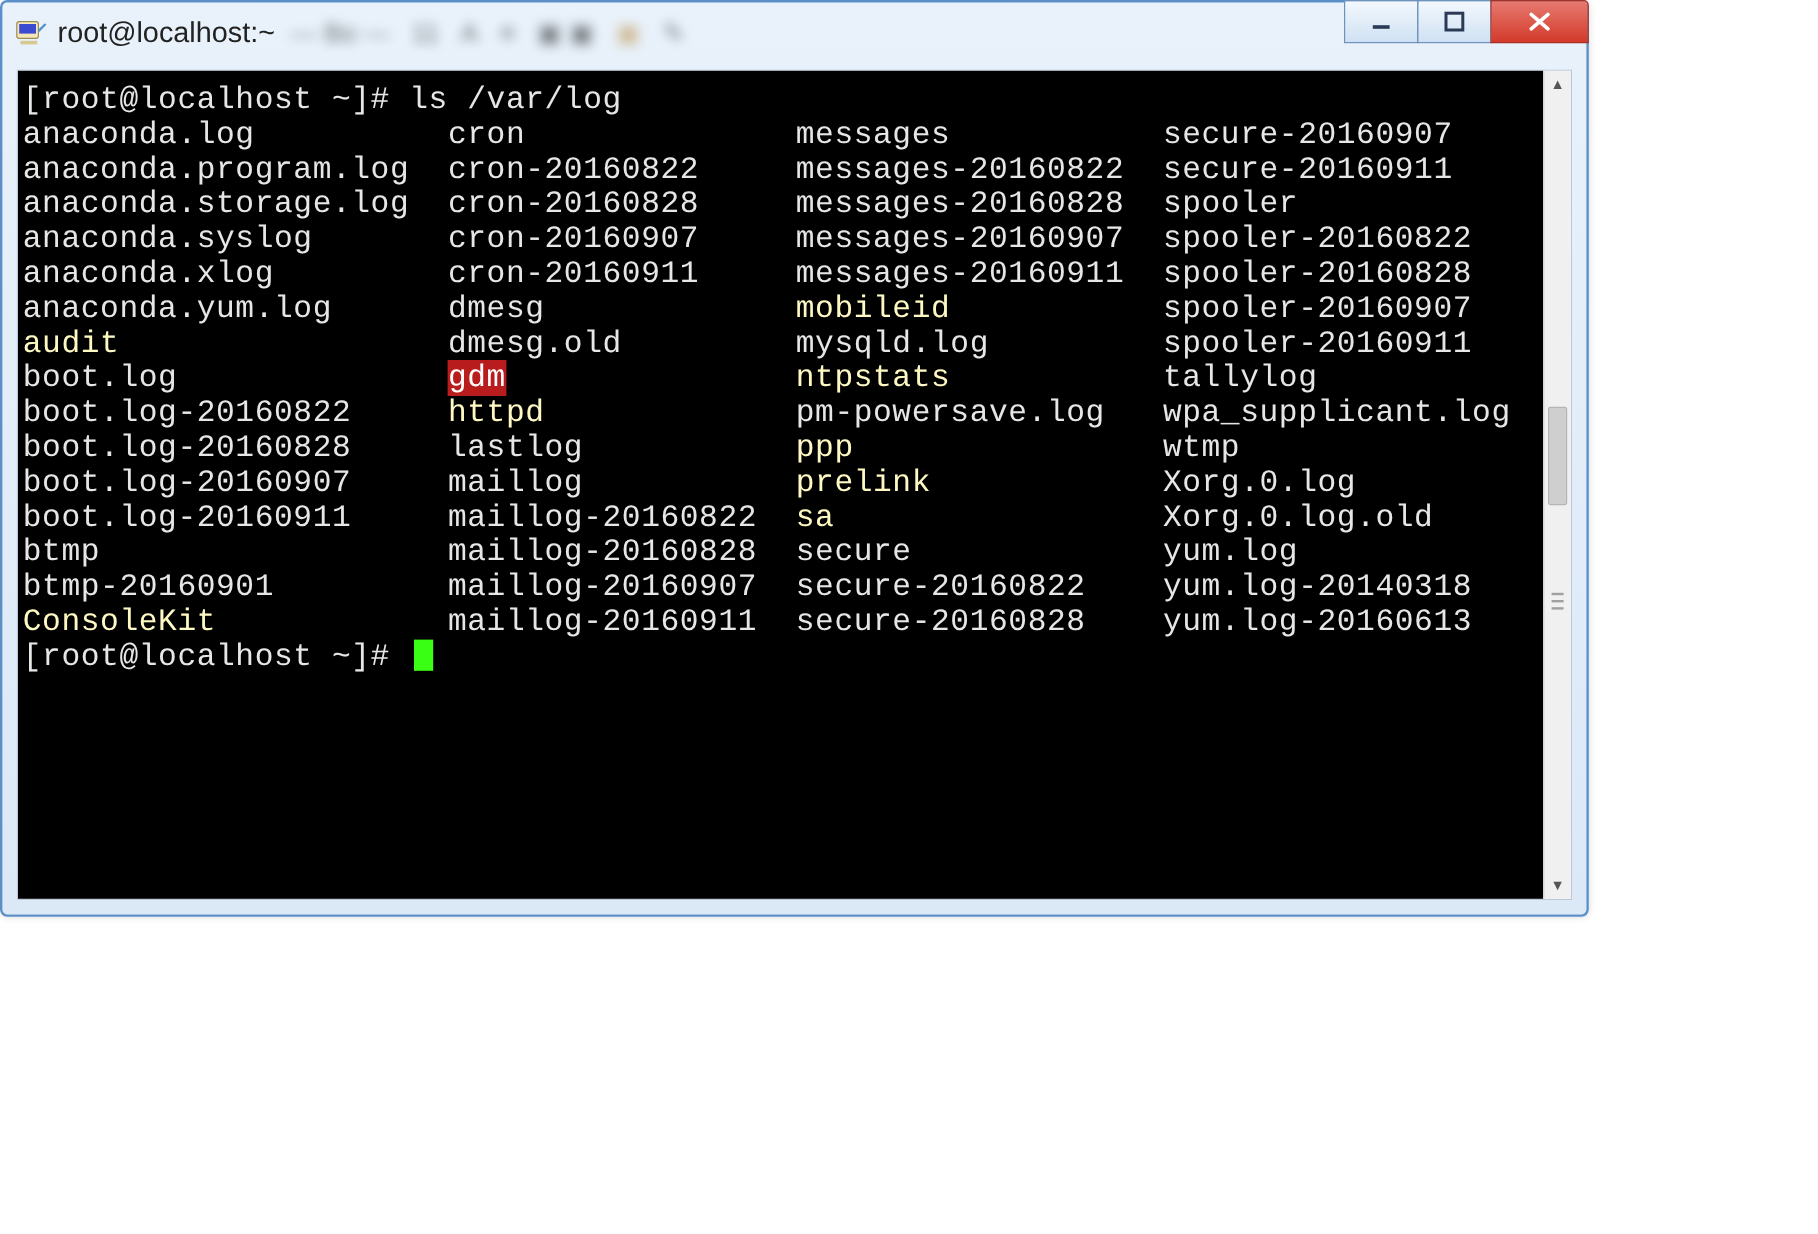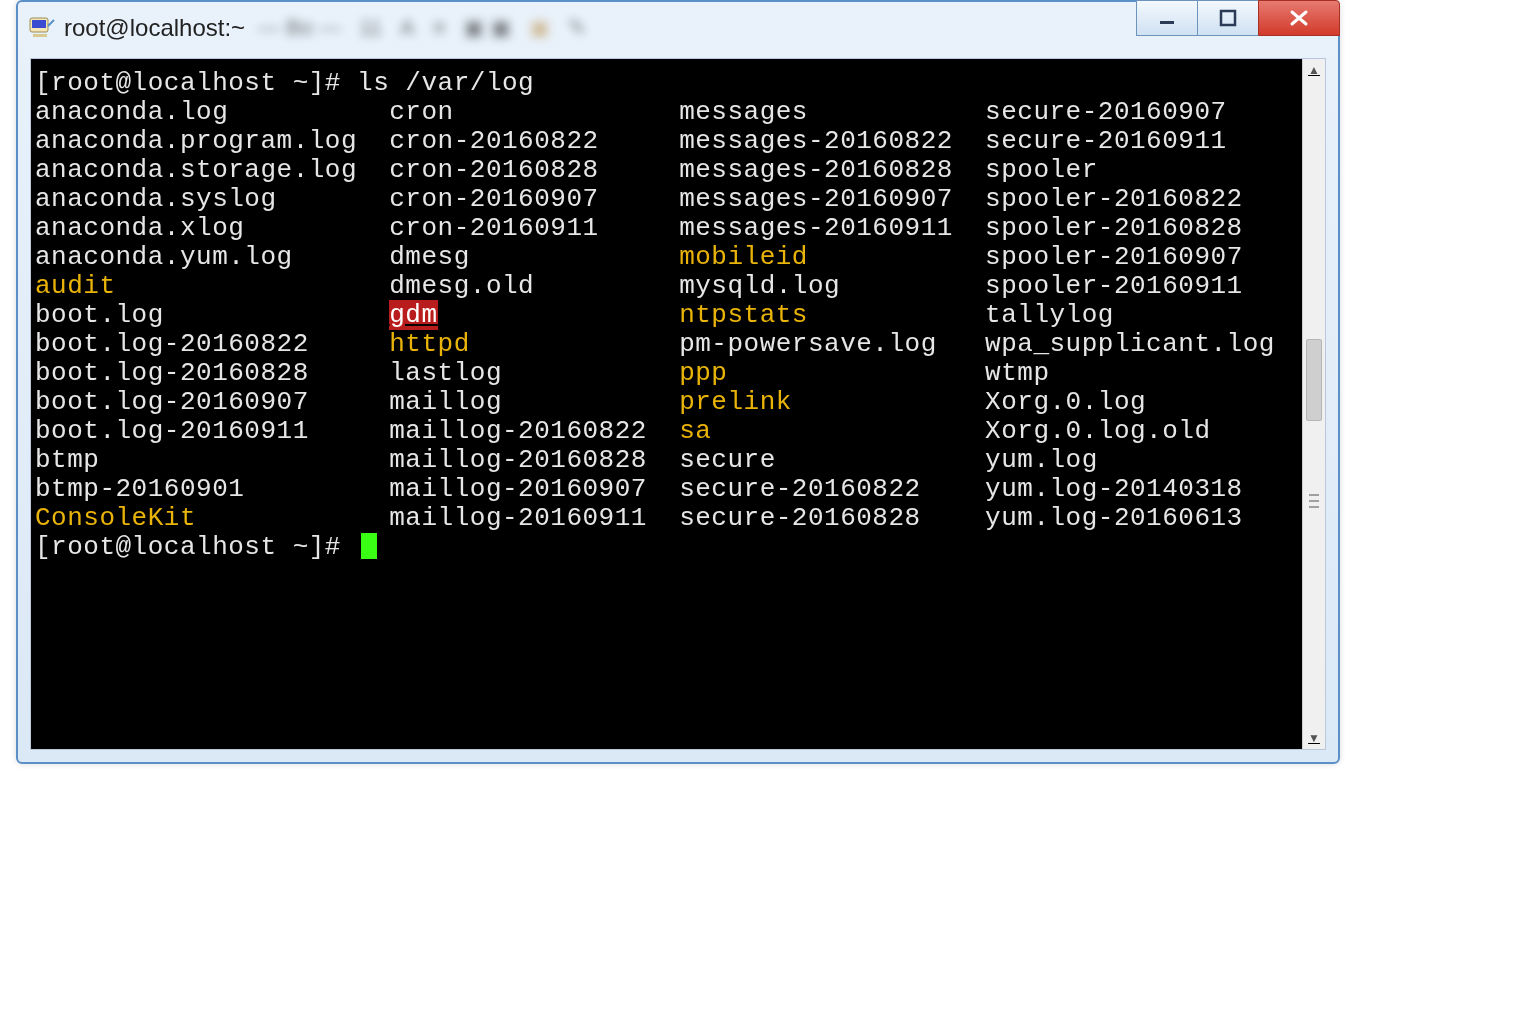--- a/index.html
+++ b/index.html
@@ -6,21 +6,21 @@
     margin: 0;
     padding: 0;
     width: 1515px;
     height: 1028px;
     background: #ffffff;
     font-family: "Segoe UI", Tahoma, sans-serif;
     overflow: hidden;
   }
   .window {
     position: absolute;
-    left: 16px;
+    left: 0px;
     top: 0px;
     width: 1320px;
     height: 760px;
     border: 2px solid #5a8fc7;
     border-radius: 6px;
     background: linear-gradient(to bottom, #e9f2fb 0%, #dbe8f6 100%);
     box-shadow: 0 0 6px rgba(0,0,0,0.15);
   }
   .titlebar {
     height: 52px;
@@ -86,37 +86,36 @@
   .win-btn svg { display:block; }
   .terminal-wrap {
     position: absolute;
     left: 12px;
     right: 12px;
     top: 56px;
     bottom: 12px;
     background: #ffffff;
     border: 1px solid #b9c9db;
     display: flex;
-    text-decoration: underline;
   }
   .terminal {
     flex: 1;
     background: #000000;
     color: #e6e6e6;
     font-family: "Consolas", "Courier New", monospace;
     font-size: 26px;
     line-height: 29px;
     padding: 10px 0 0 4px;
     white-space: pre;
     overflow: hidden;
     letter-spacing: 0.5px;
   }
   .terminal .row { display: flex; }
   .terminal .cell { display: inline-block; }
-  .c-dir { color: #eab308; }
+  .c-dir { color: #fef9c3; }
   .c-sel { color: #ffffff; background: #b91c1c; }
   .cursor {
     display: inline-block;
     width: 16px;
     height: 26px;
     background: #39ff14;
     vertical-align: -3px;
     margin-left: 4px;
   }
   .scrollbar {

